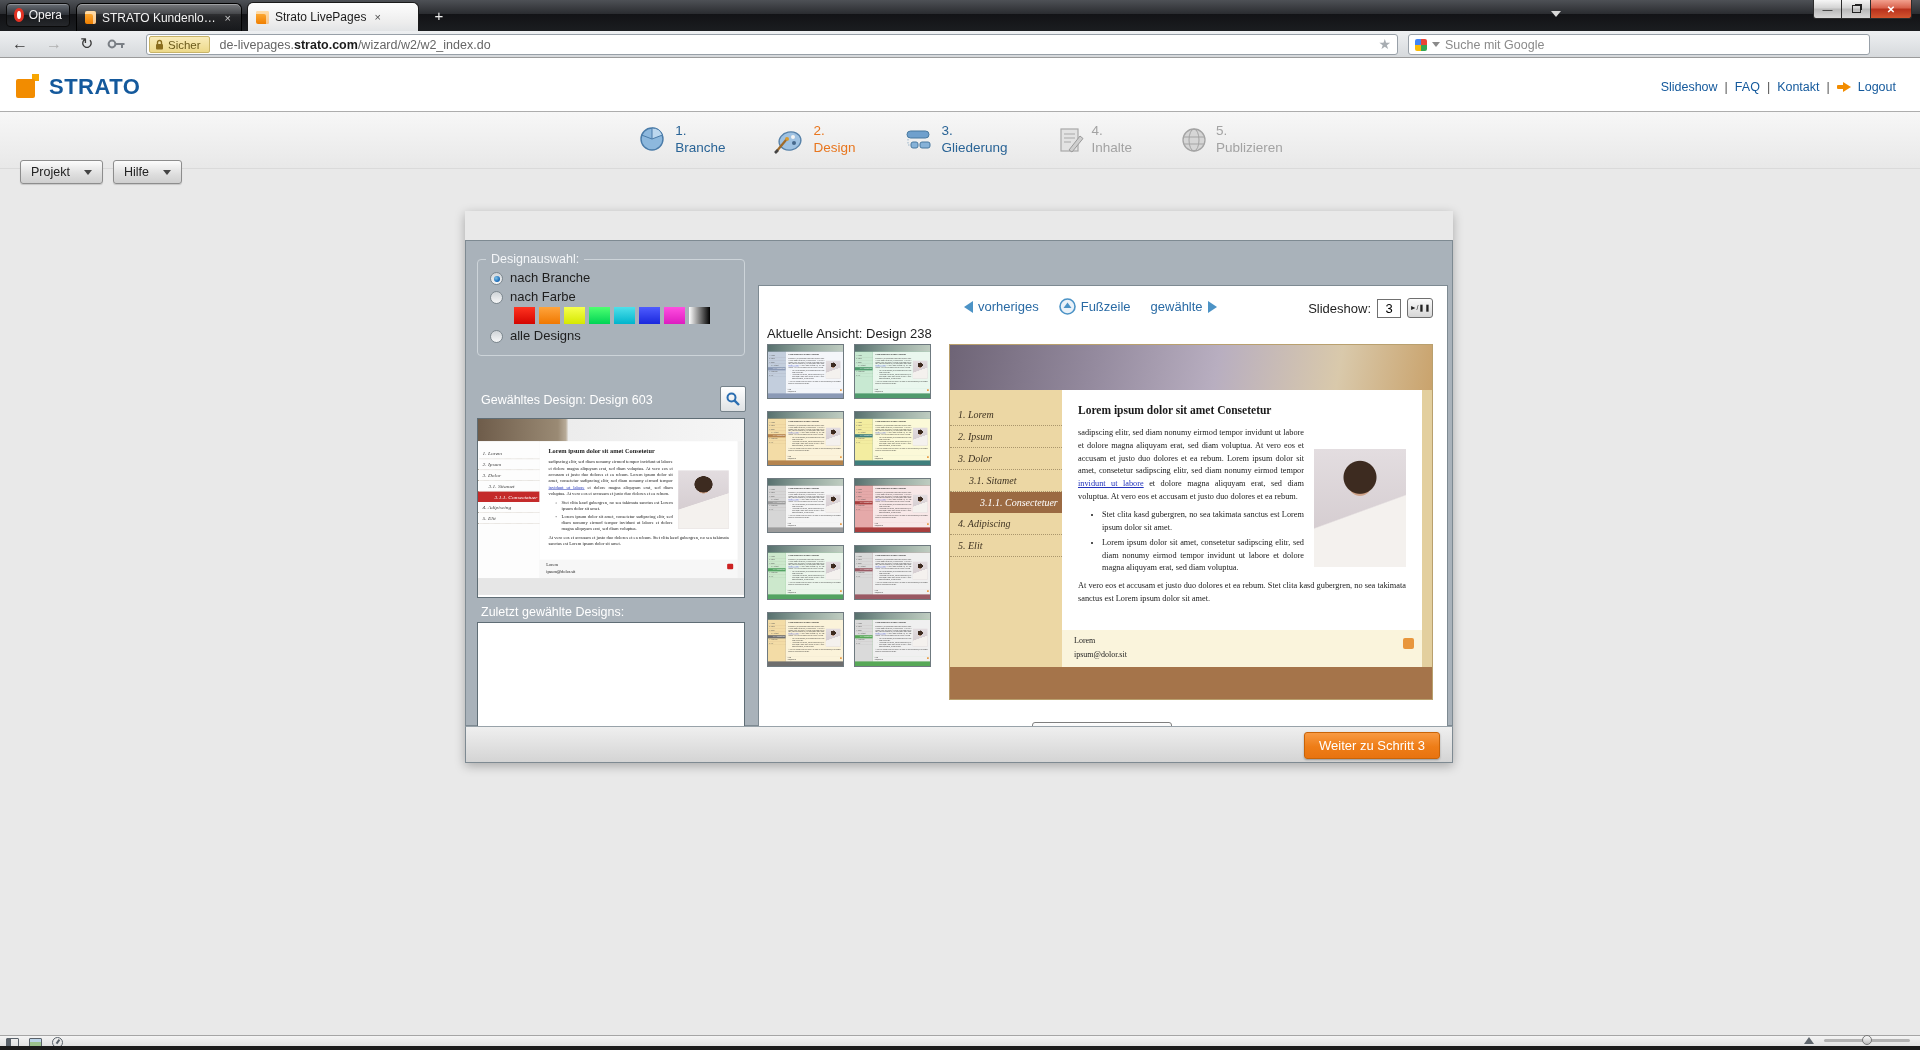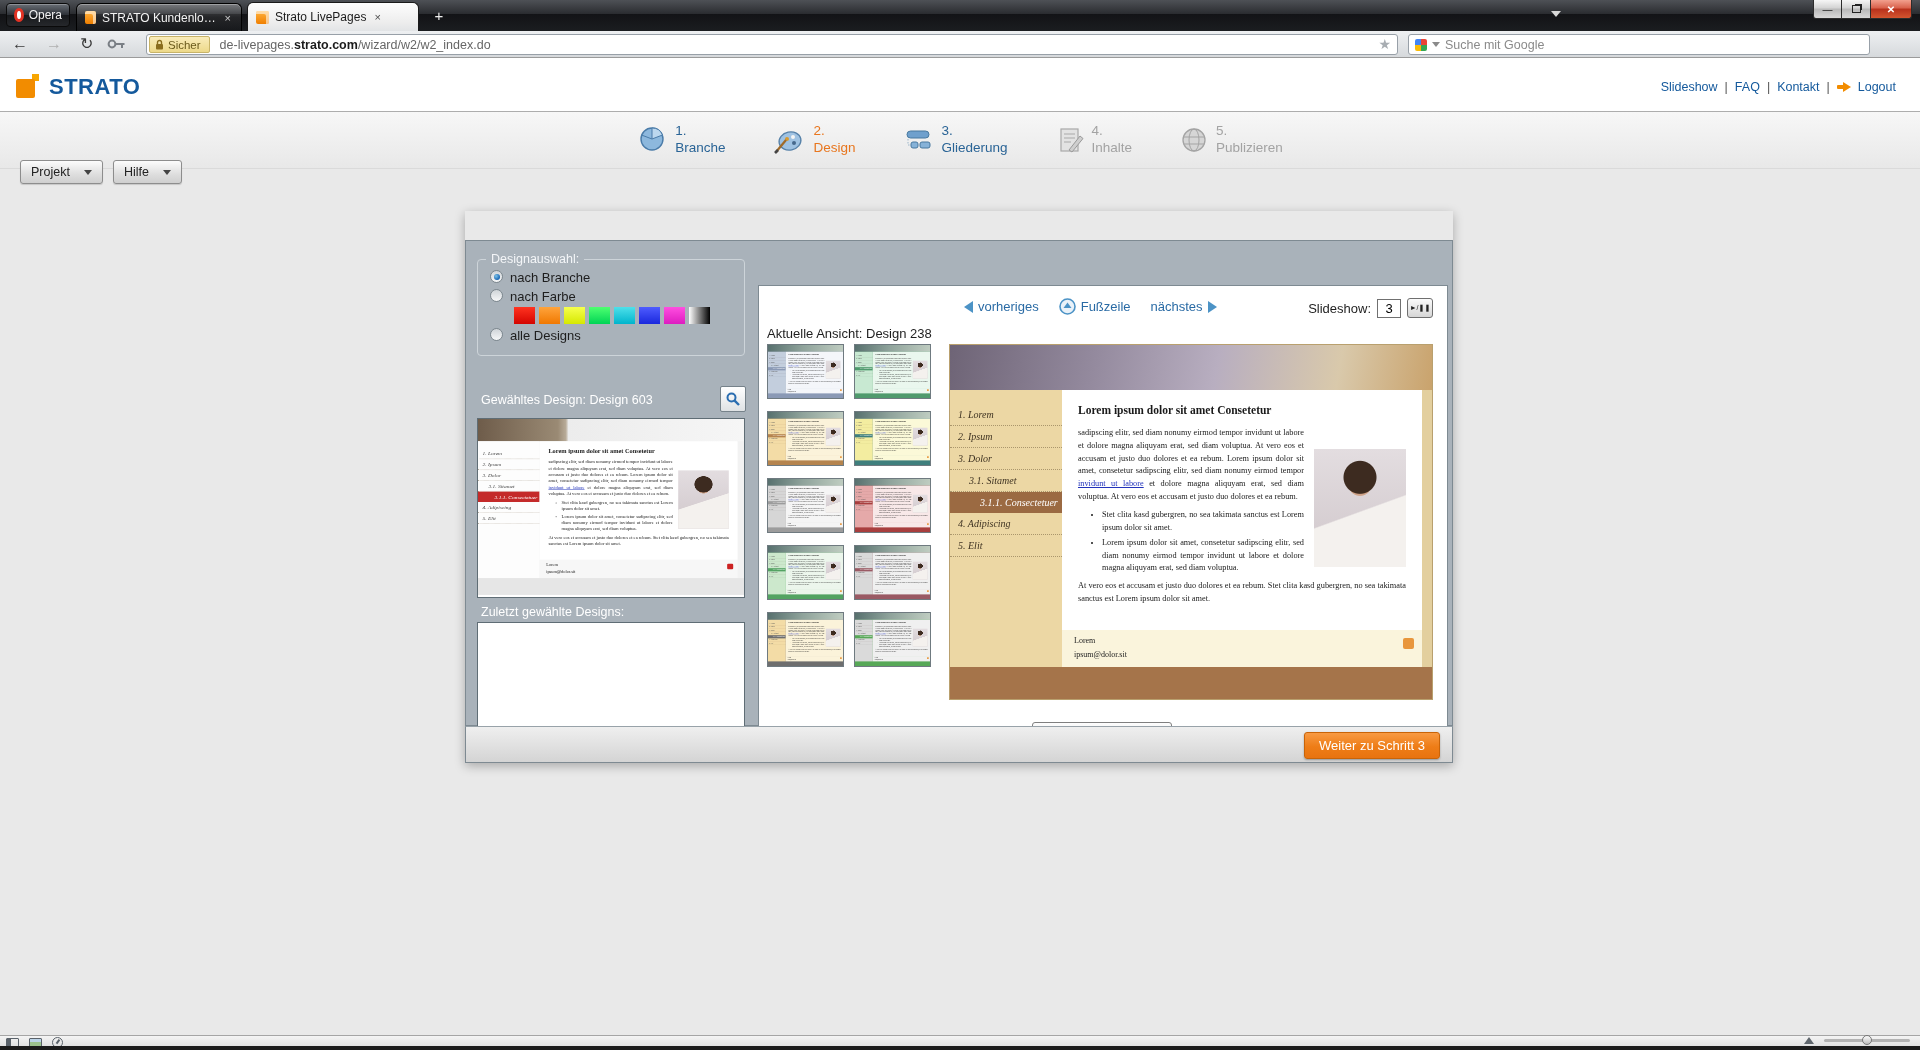--- a/index.html
+++ b/index.html
@@ -109,21 +109,21 @@
   .ptab.active { height:29px; background:#fff; font-size:14.5px; color:#1c1c1c; width:148px; z-index:3; }
   #panelbody { position:absolute; left:0; top:29px; width:988px; height:486px; background:#a9b2ba;
     border:1px solid #7e8a92; }
   #panelfoot { position:absolute; left:0; top:515px; width:988px; height:37px;
     background:linear-gradient(#efefef,#d4d4d4); border:1px solid #7e8a92; border-top:1px solid #98a2a9; }
 
   
   #fs-designauswahl { position:absolute; left:11px; top:11px; width:268px; height:104px;
     border:1px solid #cdd4d9; border-radius:4px; }
   #fs-designauswahl legend { margin-left:8px; padding:0 5px; font-size:12.5px; color:#f4f6f8; }
-  .radiorow { display:flex; align-items:flex-start; gap:7px; margin:4px 0 3px 12px; font-size:13px; color:#1e1e1e; cursor:pointer; }
+  .radiorow { display:flex; align-items:flex-end; gap:7px; margin:4px 0 3px 12px; font-size:13px; color:#1e1e1e; cursor:pointer; }
   .radio { width:13px; height:13px; border-radius:50%; background:linear-gradient(#cfd4d8,#f6f7f8);
     border:1px solid #7c878e; position:relative; }
   .radio.checked::after { content:""; position:absolute; left:2.5px; top:2.5px; width:6px; height:6px;
     border-radius:50%; background:radial-gradient(circle at 35% 35%, #7ec3e8, #1565b4 70%); }
   #swatchrow { display:flex; gap:4px; margin:2px 0 4px 36px; }
   .swatch { width:21px; height:17px; cursor:pointer; }
   #sel-design-label { position:absolute; left:15px; top:152px; font-size:12.5px; color:#fff; }
   #mag-btn { position:absolute; left:254px; top:145px; width:26px; height:26px;
     background:linear-gradient(#ffffff,#dfe2e4); border:1px solid #76828a; border-radius:2px; cursor:pointer;
     display:flex; align-items:center; justify-content:center; }
@@ -446,21 +446,21 @@
             <span>vorheriges</span>
           </span>
           <span class="pv-link">
             <svg width="17" height="17" viewBox="0 0 17 17">
               <circle cx="8.5" cy="8.5" r="7.5" fill="#eaf2f9" stroke="#4c93c6" stroke-width="1.6"></circle>
               <path d="M8.5 4.5 L12.5 10 H4.5 Z" fill="#4c93c6"></path>
             </svg>
             <span>Fußzeile</span>
           </span>
           <span class="pv-link">
-            <span>nächstes</span>
+            <span>gewählte</span>
             <span class="tri-r"></span>
           </span>
         </div>
         <div id="slideshow">
           <span>Slideshow:</span>
           <input value="3" style="">
           <button id="playpause">►/❚❚</button>
         </div>
       </div>
       <div id="current-view">Aktuelle Ansicht: Design 238</div>

